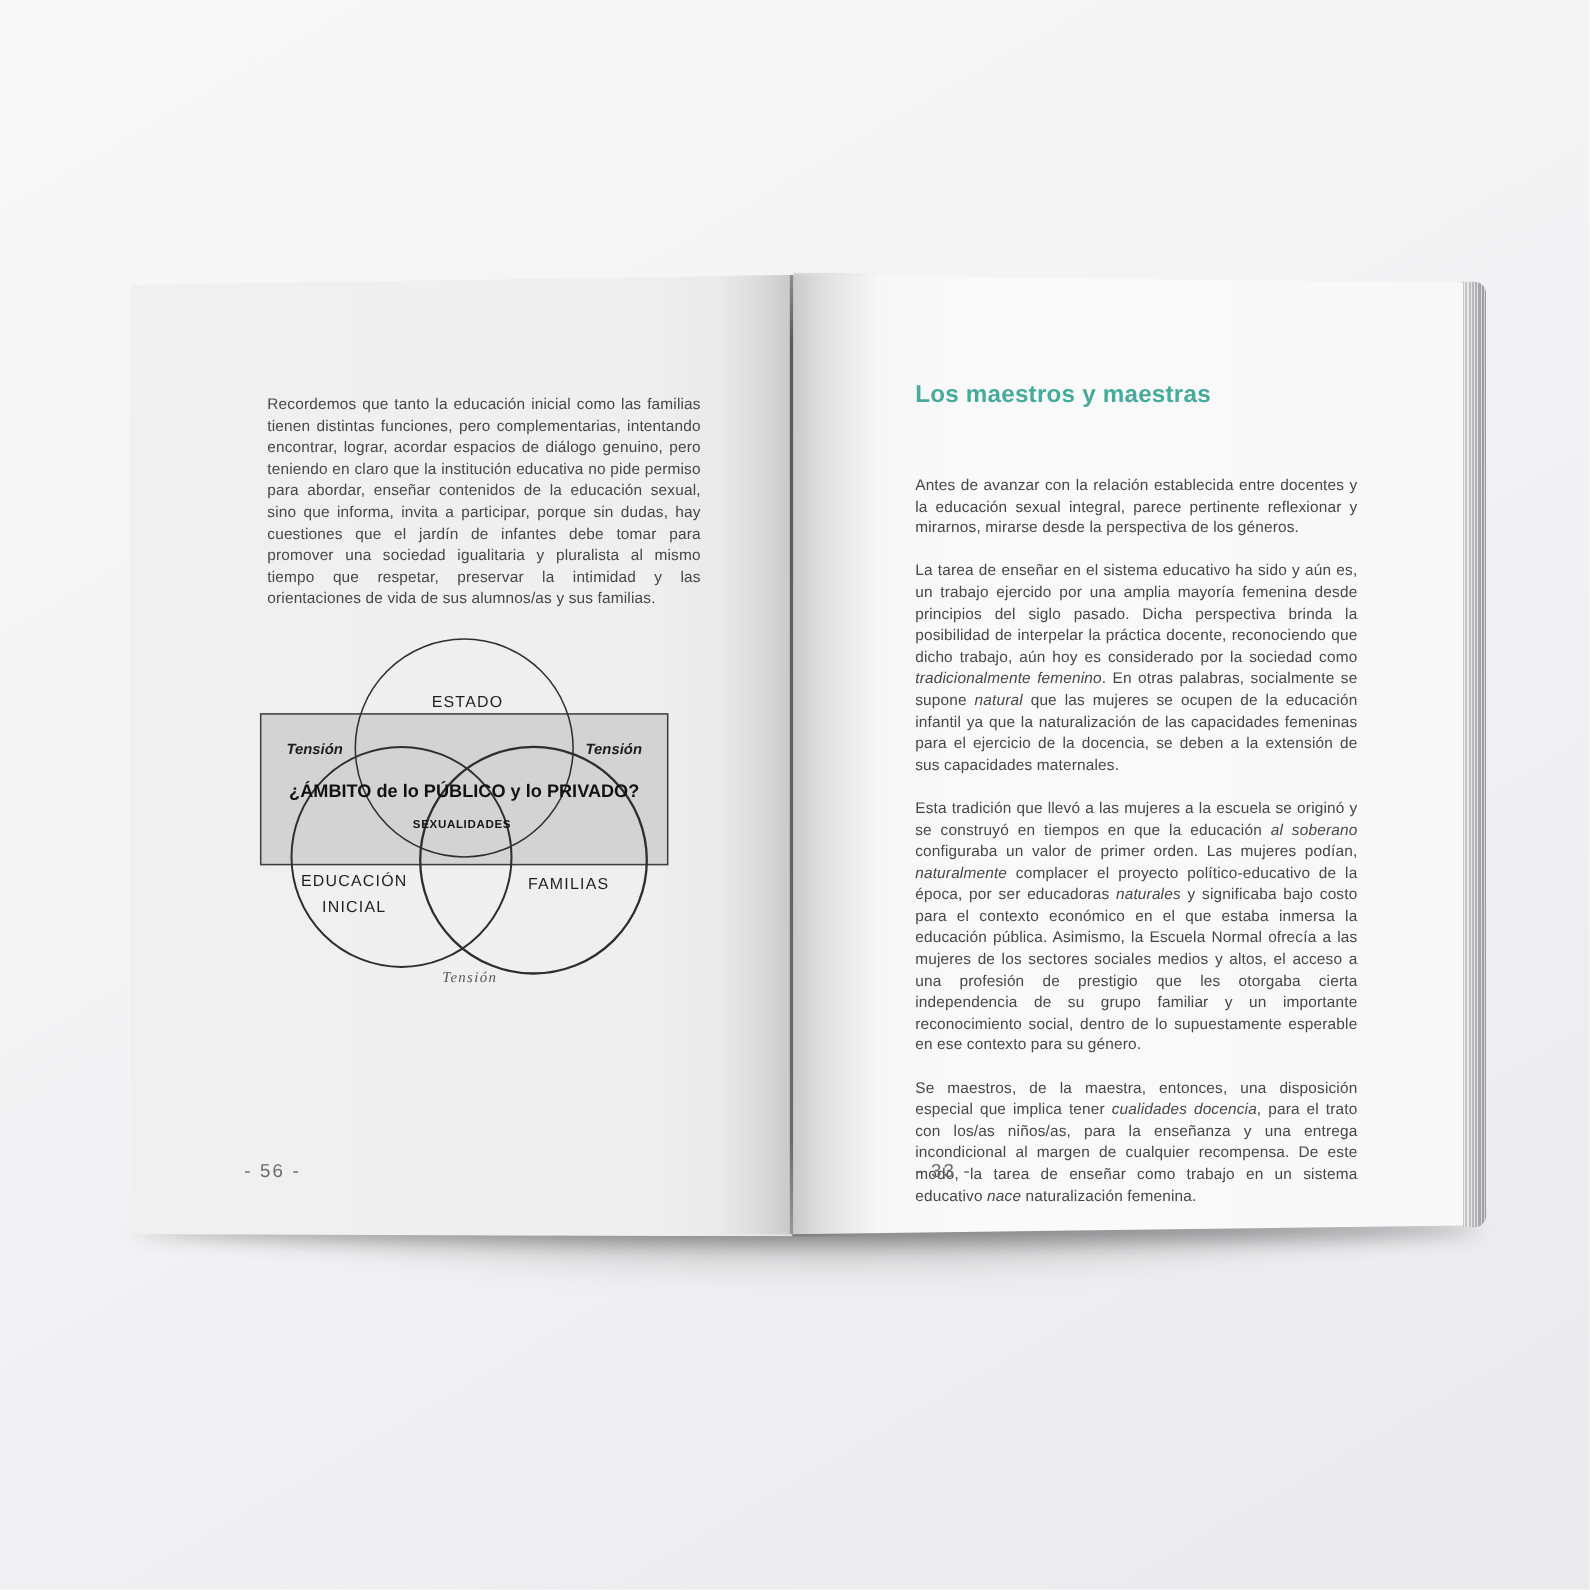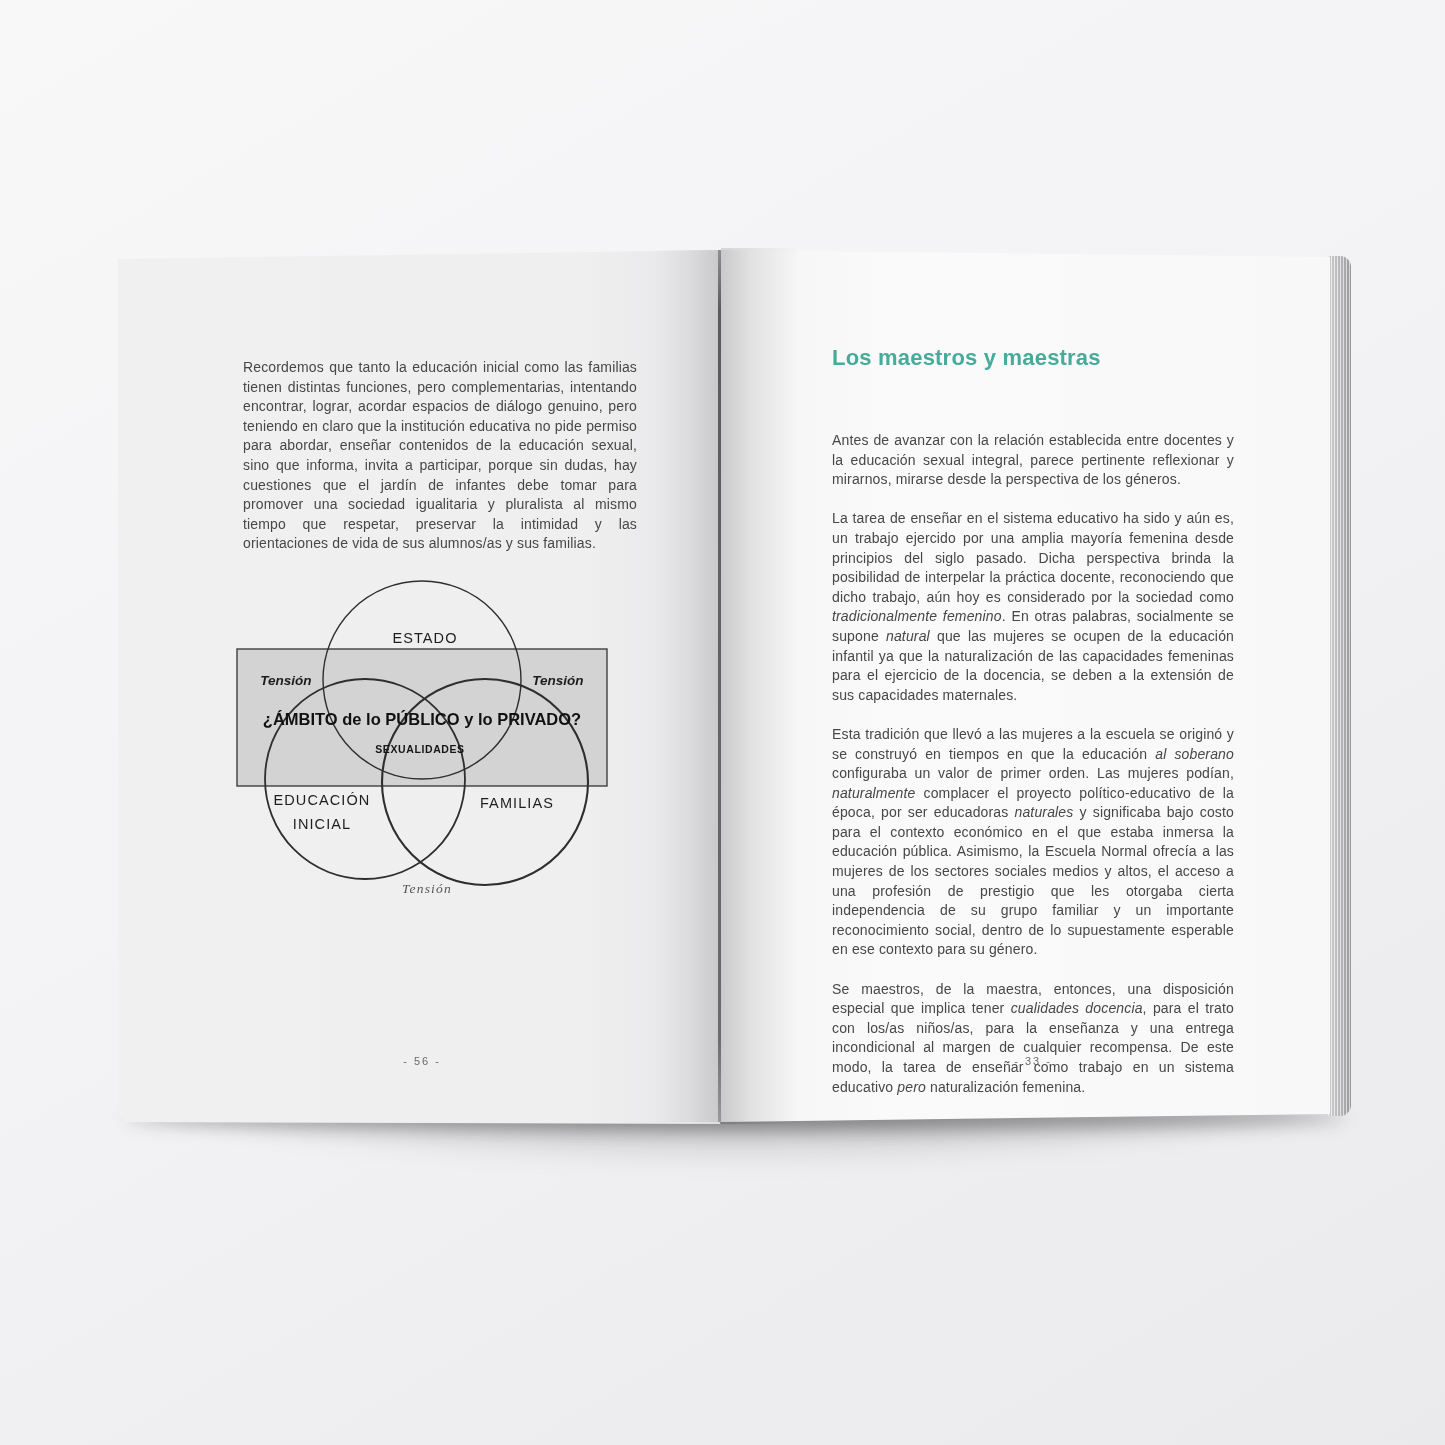--- a/index.html
+++ b/index.html
@@ -81,22 +81,22 @@
   }
   .section-heading {
     position: absolute; left: 112px; top: 97px;
     font-size: 22px; font-weight: bold; letter-spacing: 0.2px;
     color: #45ab9b;
   }
   .right-paragraphs {
     position: absolute; left: 112px; top: 138px; width: 402px; margin-top: 45px;
   }
   .page-number {
-    position: absolute; text-align: center;
-    font-size: 11px; color: #6a6a6a; letter-spacing: 2px;
+    position: absolute; 
+    font-size: 17px; color: #6a6a6a; letter-spacing: 2px;
   }
   .page-number.left  { left: 104px; width: 400px; top: 805px; }
   .page-number.right { left: 112px; width: 402px; top: 807px; }
   
   .diagram {
     position: absolute; left: 114px; top: 328px;
     width: 380px; height: 320px;
   }
   .diagram svg { width: 100%; height: 100%; display: block; }
   .diagram circle { fill: none; stroke: #2e2e2e; }
@@ -154,21 +154,21 @@
     <div class="page-number left">- 56 -</div>
   </div>
 
   <div class="page page-right">
     <div class="section-heading" style="color: rgb(69, 171, 155);">Los maestros y maestras</div>
 
     <div class="body-pars right-paragraphs">
       <p><span>Antes de avanzar con la relación establecida entre docentes y la educación sexual integral, parece pertinente reflexionar y mirarnos, mirarse desde la perspectiva de los géneros.</span></p>
       <p><span>La tarea de enseñar en el sistema educativo ha sido y aún es, un trabajo ejercido por una amplia mayoría femenina desde principios del siglo pasado. Dicha perspectiva brinda la posibilidad de interpelar la práctica docente, reconociendo que dicho trabajo, aún hoy es considerado por la sociedad como </span><em>tradicionalmente femenino</em><span>. En otras palabras, socialmente se supone </span><em>natural</em><span> que las mujeres se ocupen de la educación infantil ya que la naturalización de las capacidades femeninas para el ejercicio de la docencia, se deben a la extensión de sus capacidades maternales.</span></p>
       <p><span>Esta tradición que llevó a las mujeres a la escuela se originó y se construyó en tiempos en que la educación </span><em>al soberano</em><span> configuraba un valor de primer orden. Las mujeres podían, </span><em>naturalmente</em><span> complacer el proyecto político-educativo de la época, por ser educadoras </span><em>naturales</em><span> y significaba bajo costo para el contexto económico en el que estaba inmersa la educación pública. Asimismo, la Escuela Normal ofrecía a las mujeres de los sectores sociales medios y altos, el acceso a una profesión de prestigio que les otorgaba cierta independencia de su grupo familiar y un importante reconocimiento social, dentro de lo supuestamente esperable en ese contexto para su género.</span></p>
-      <p><span>Se maestros, de la maestra, entonces, una disposición especial que implica tener </span><em>cualidades docencia</em><span>, para el trato con los/as niños/as, para la enseñanza y una entrega incondicional al margen de cualquier recompensa. De este modo, la tarea de enseñar como trabajo en un sistema educativo </span><em>pero</em><span> naturalización femenina.</span></p>
+      <p><span>Se maestros, de la maestra, entonces, una disposición especial que implica tener </span><em>cualidades docencia</em><span>, para el trato con los/as niños/as, para la enseñanza y una entrega incondicional al margen de cualquier recompensa. De este modo, la tarea de enseñar como trabajo en un sistema educativo </span><em>nace</em><span> naturalización femenina.</span></p>
     </div>
 
     <div class="page-number right">- 33 -</div>
   </div>
 
   <div class="crease-left"></div>
   <div class="crease-right"></div>
   <div class="spine-line"></div>
 </div>
 

